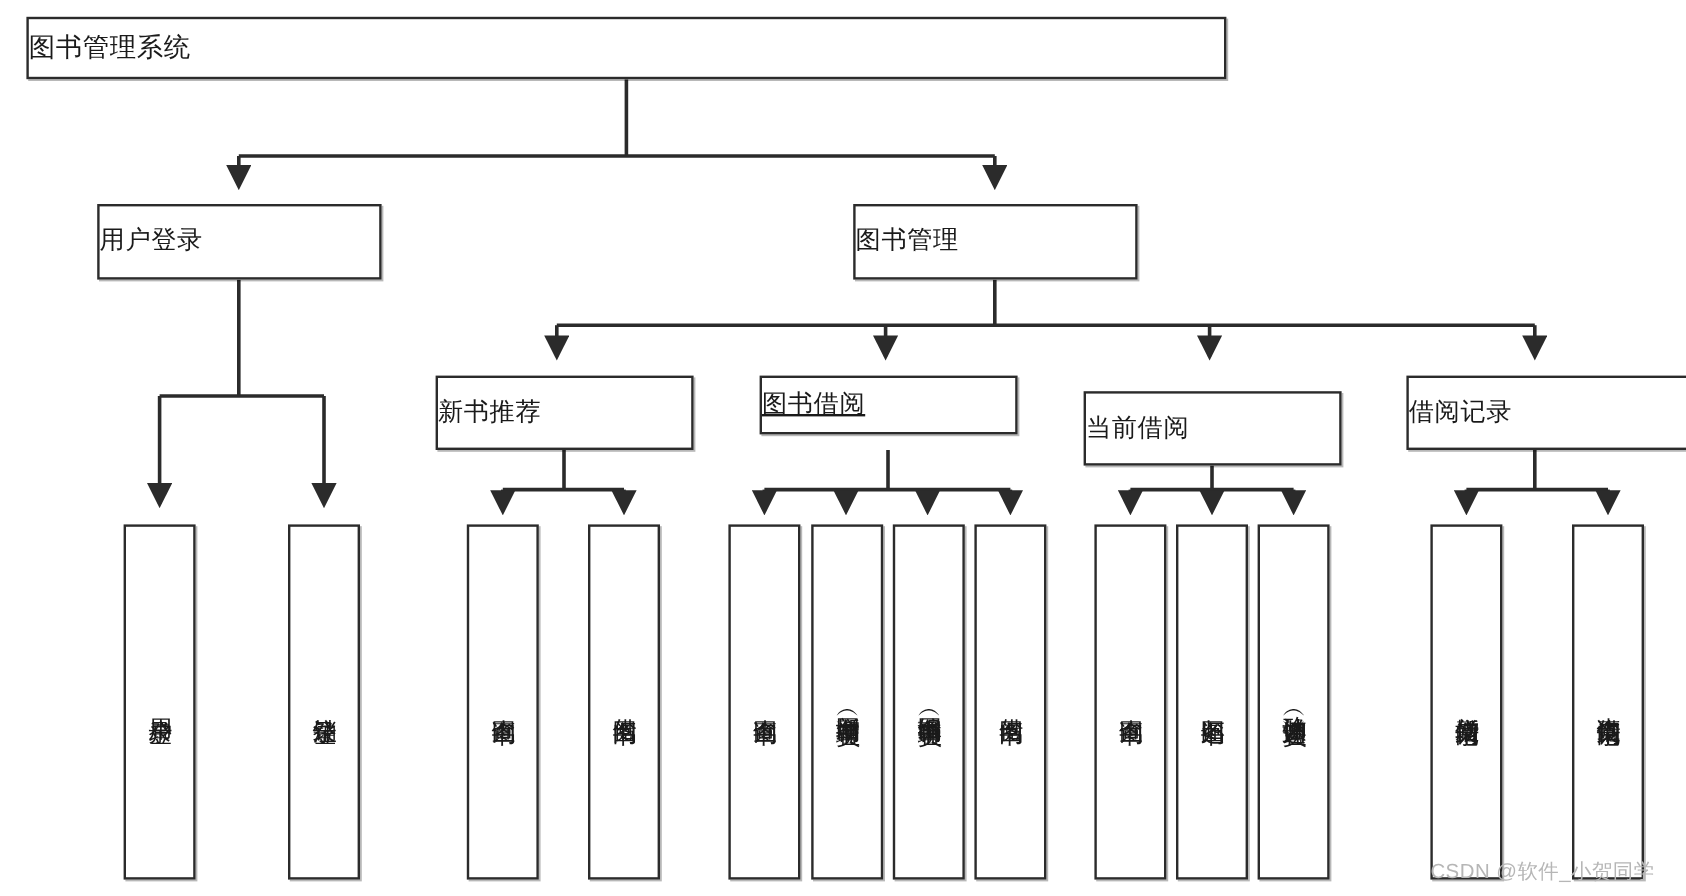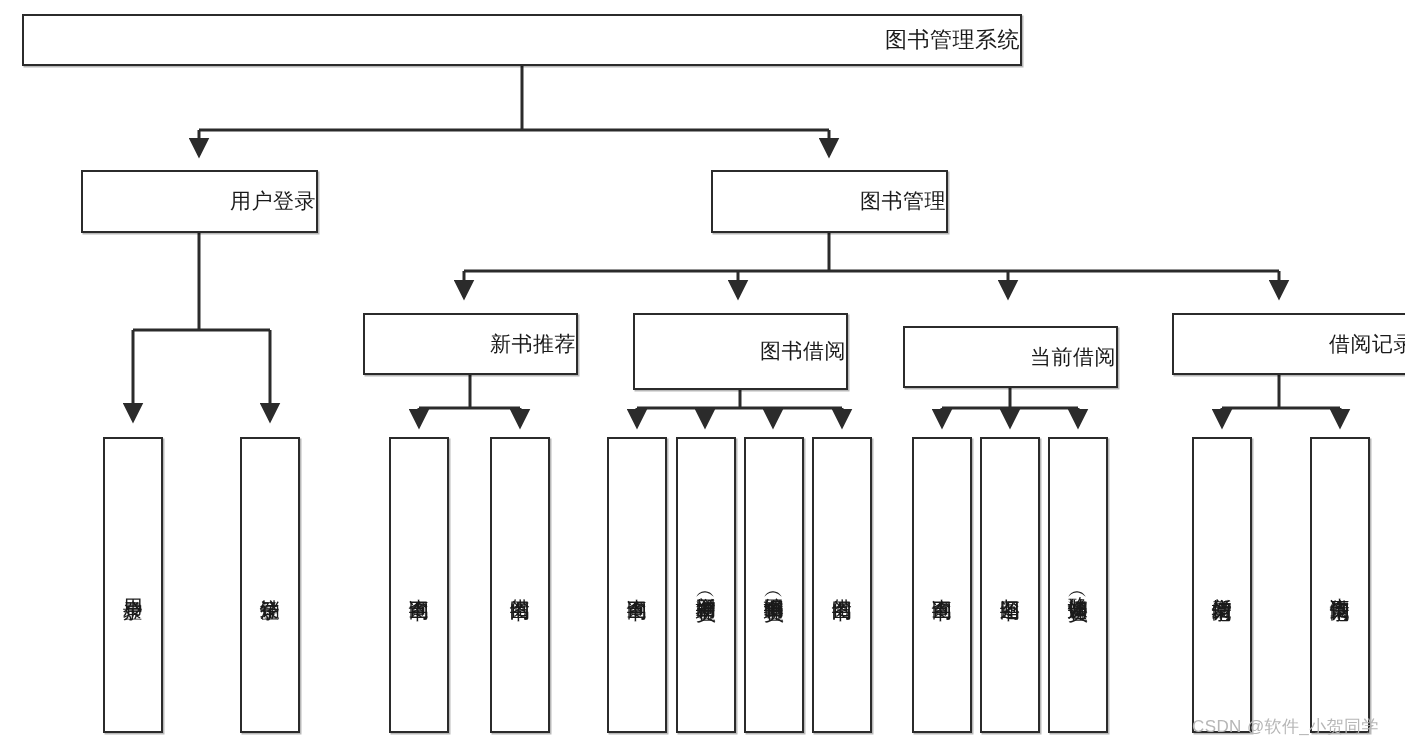--- a/index.html
+++ b/index.html
@@ -26,21 +26,21 @@
     pointer-events: none;
   }
   .node {
     position: absolute;
     box-sizing: border-box;
     background: #ffffff;
     border: 2px solid #2b2b2b;
     box-shadow: 1.5px 1.5px 0 rgba(0,0,0,0.28);
     display: flex;
     align-items: center;
-    justify-content: flex-end;
+    justify-content: flex-start;
     color: #1a1a1a;
   }
   .node .label {
     display: block;
     text-align: center;
     line-height: 1.08;
     letter-spacing: 0.5px;
   }
   .node.horiz .label {
     writing-mode: horizontal-tb;
@@ -132,21 +132,21 @@
   <div class="node horiz" style="left:81px; top:170px; width:237px; height:63px;">
     <span class="label">用户登录</span>
   </div>
   <div class="node horiz" style="left:711px; top:170px; width:237px; height:63px;">
     <span class="label">图书管理</span>
   </div>
 
   <div class="node horiz" style="left:363px; top:313px; width:215px; height:62px;">
     <span class="label">新书推荐</span>
   </div>
-  <div class="node horiz" style="left:633px; top:313px; width:215px; height:77px;">
+  <div class="node horiz" style="left:633px; top:313px; width:215px; height:49px;text-decoration:underline;">
     <span class="label">图书借阅</span>
   </div>
   <div class="node horiz" style="left:903px; top:313px; width:215px; height:62px;margin-top:13px;">
     <span class="label">当前借阅</span>
   </div>
   <div class="node horiz" style="left:1172px; top:313px; width:245px; height:62px;">
     <span class="label">借阅记录</span>
   </div>
 
   <div class="node vert" style="left:103px; top:437px; width:60px; height:296px;">

